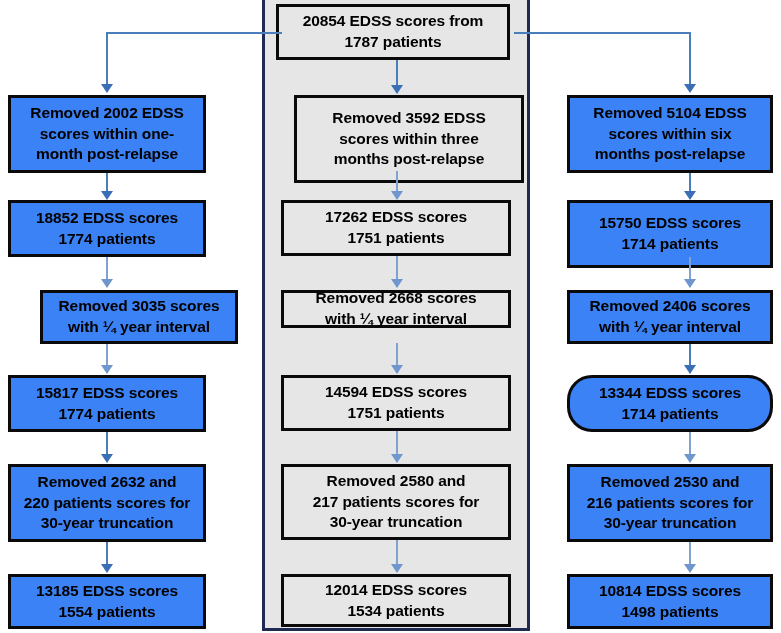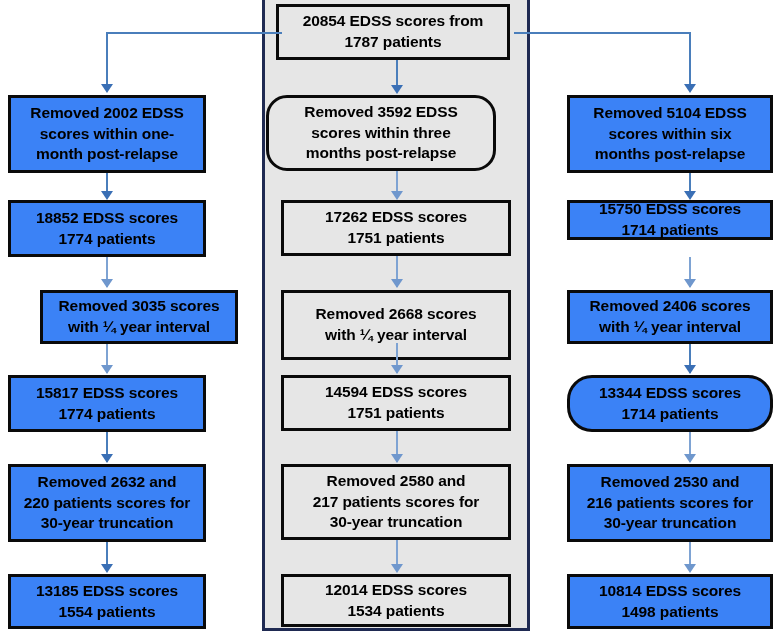--- a/index.html
+++ b/index.html
@@ -132,36 +132,36 @@
 30-year truncation</span>
   </div>
   <div class="conn v" style="left:106px; top:542px; height:27px;"></div>
   <div class="arrowhead" style="left:101px; top:564px;"></div>
 
   <div class="node" style="left:8px; top:574px; width:198px; height:55px;">
     <span class="txt">13185 EDSS scores
 1554 patients</span>
   </div>
 
-  <div class="node on-gray" style="left:266px; top:95px; width:230px; height:76px;border-radius:21px;">
+  <div class="node on-gray" style="left:294px; top:95px; width:230px; height:88px;">
     <span class="txt">Removed 3592 EDSS
 scores within three
 months post-relapse</span>
   </div>
   <div class="conn v light" style="left:396px; top:171px; height:27px;"></div>
   <div class="arrowhead light" style="left:391px; top:191px;"></div>
 
   <div class="node on-gray" style="left:281px; top:200px; width:230px; height:56px;">
     <span class="txt">17262 EDSS scores
 1751 patients</span>
   </div>
   <div class="conn v light" style="left:396px; top:256px; height:31px;"></div>
   <div class="arrowhead light" style="left:391px; top:279px;"></div>
 
-  <div class="node on-gray" style="left:281px; top:290px; width:230px; height:70px;">
+  <div class="node on-gray" style="left:281px; top:290px; width:230px; height:38px;">
     <span class="txt">Removed 2668 scores
 with ¼ year interval</span>
   </div>
   <div class="conn v light" style="left:396px; top:343px; height:30px;"></div>
   <div class="arrowhead light" style="left:391px; top:365px;"></div>
 
   <div class="node on-gray" style="left:281px; top:375px; width:230px; height:56px;">
     <span class="txt">14594 EDSS scores
 1751 patients</span>
   </div>
@@ -182,21 +182,21 @@
   </div>
 
   <div class="node" style="left:567px; top:95px; width:206px; height:78px;">
     <span class="txt">Removed 5104 EDSS
 scores within six
 months post-relapse</span>
   </div>
   <div class="conn v" style="left:689px; top:173px; height:25px;"></div>
   <div class="arrowhead" style="left:684px; top:191px;"></div>
 
-  <div class="node" style="left:567px; top:200px; width:206px; height:40px;">
+  <div class="node" style="left:567px; top:200px; width:206px; height:68px;">
     <span class="txt">15750 EDSS scores
 1714 patients</span>
   </div>
   <div class="conn v light" style="left:689px; top:257px; height:30px;"></div>
   <div class="arrowhead light" style="left:684px; top:279px;"></div>
 
   <div class="node" style="left:567px; top:290px; width:206px; height:54px;">
     <span class="txt">Removed 2406 scores
 with ¼ year interval</span>
   </div>

